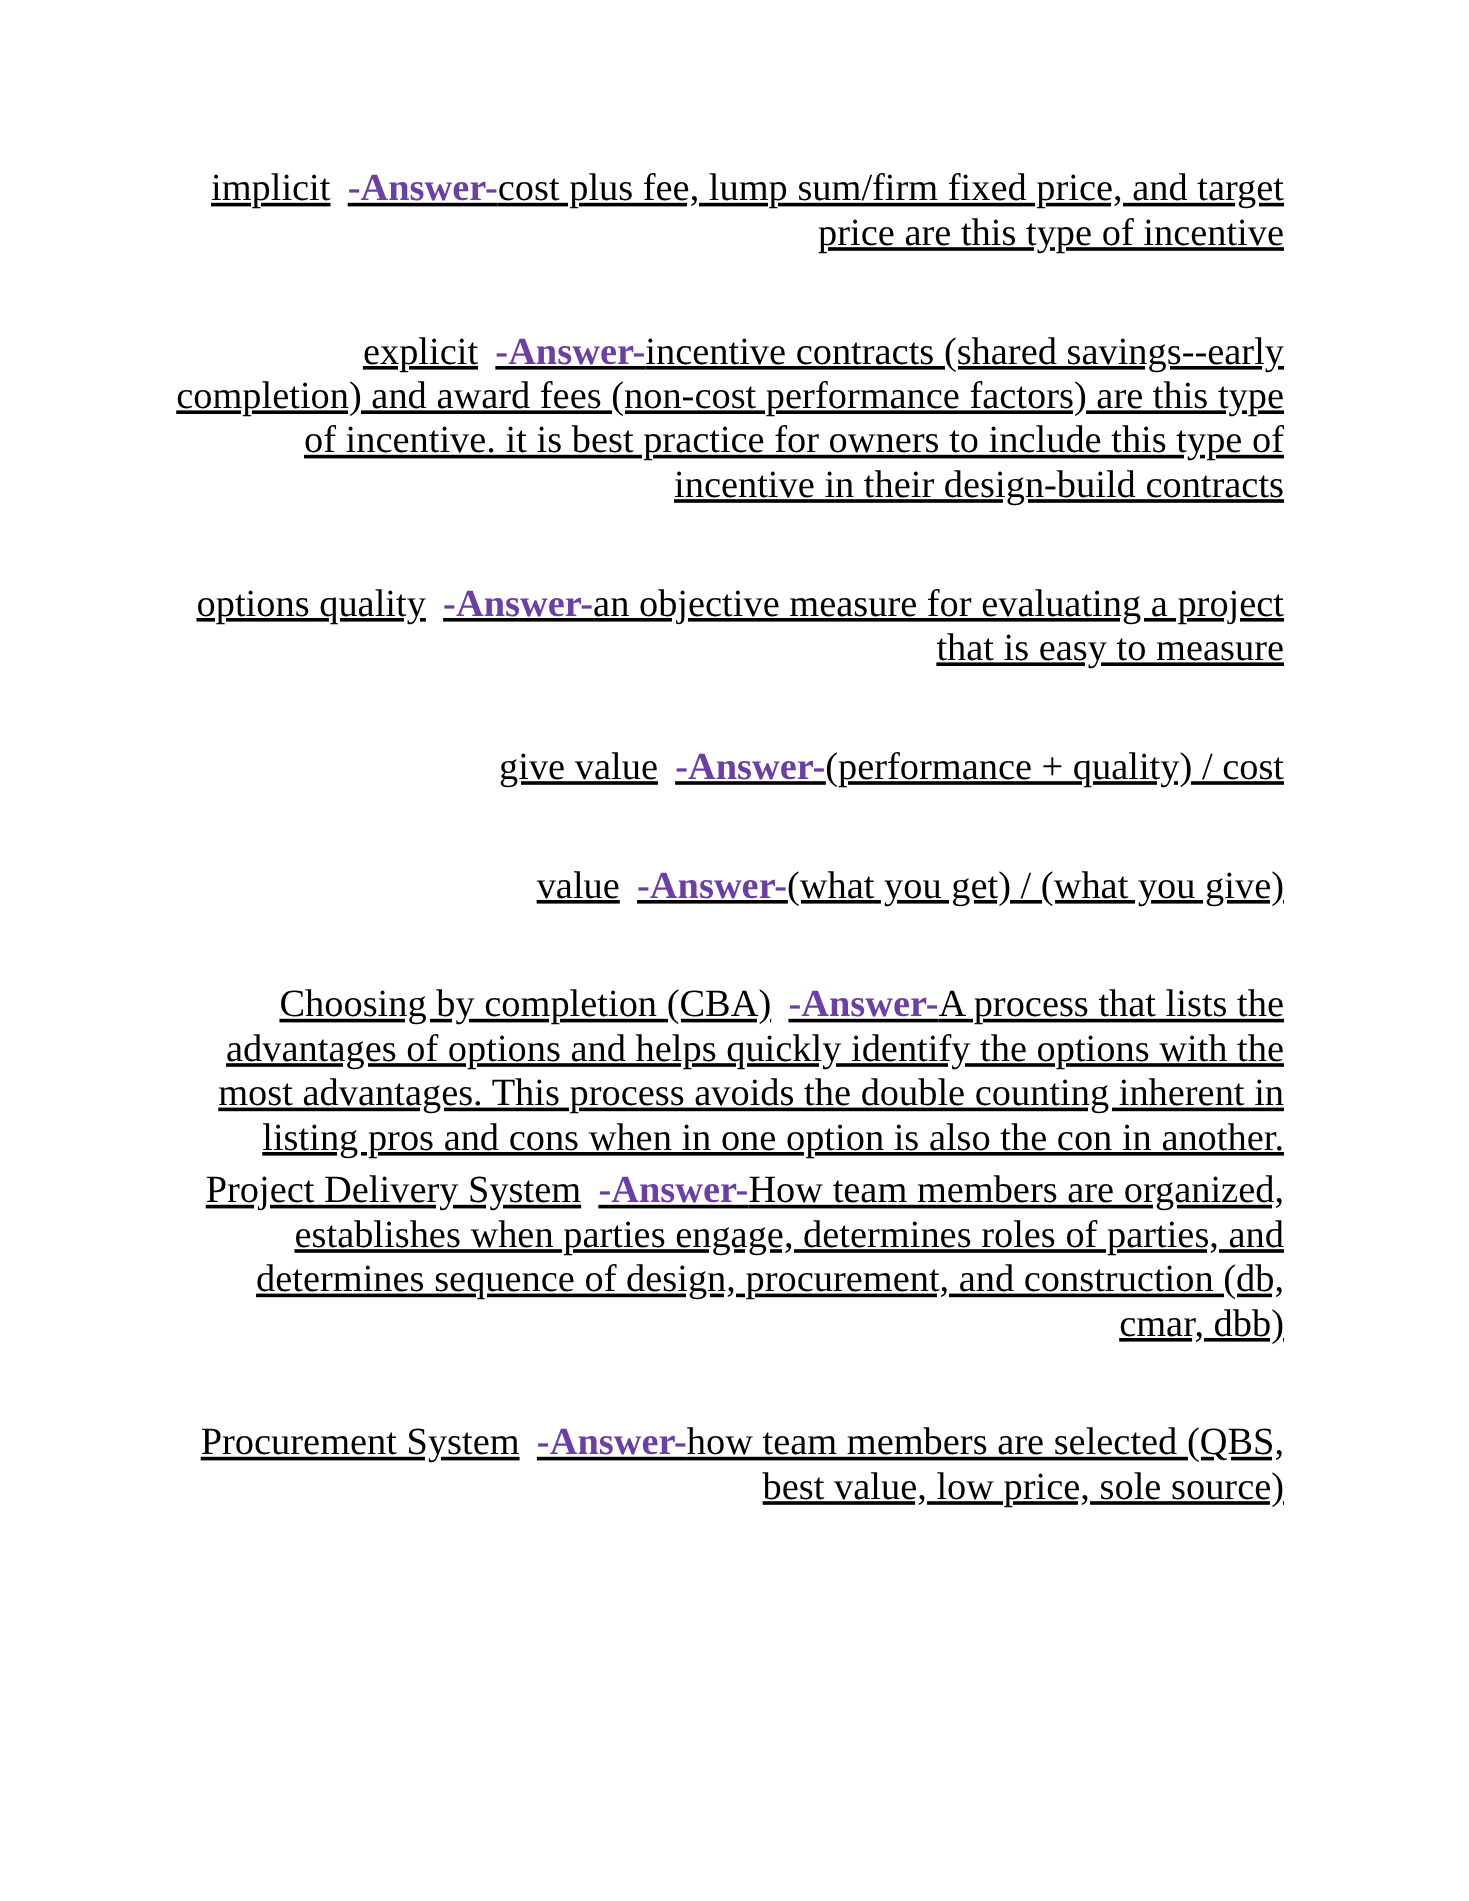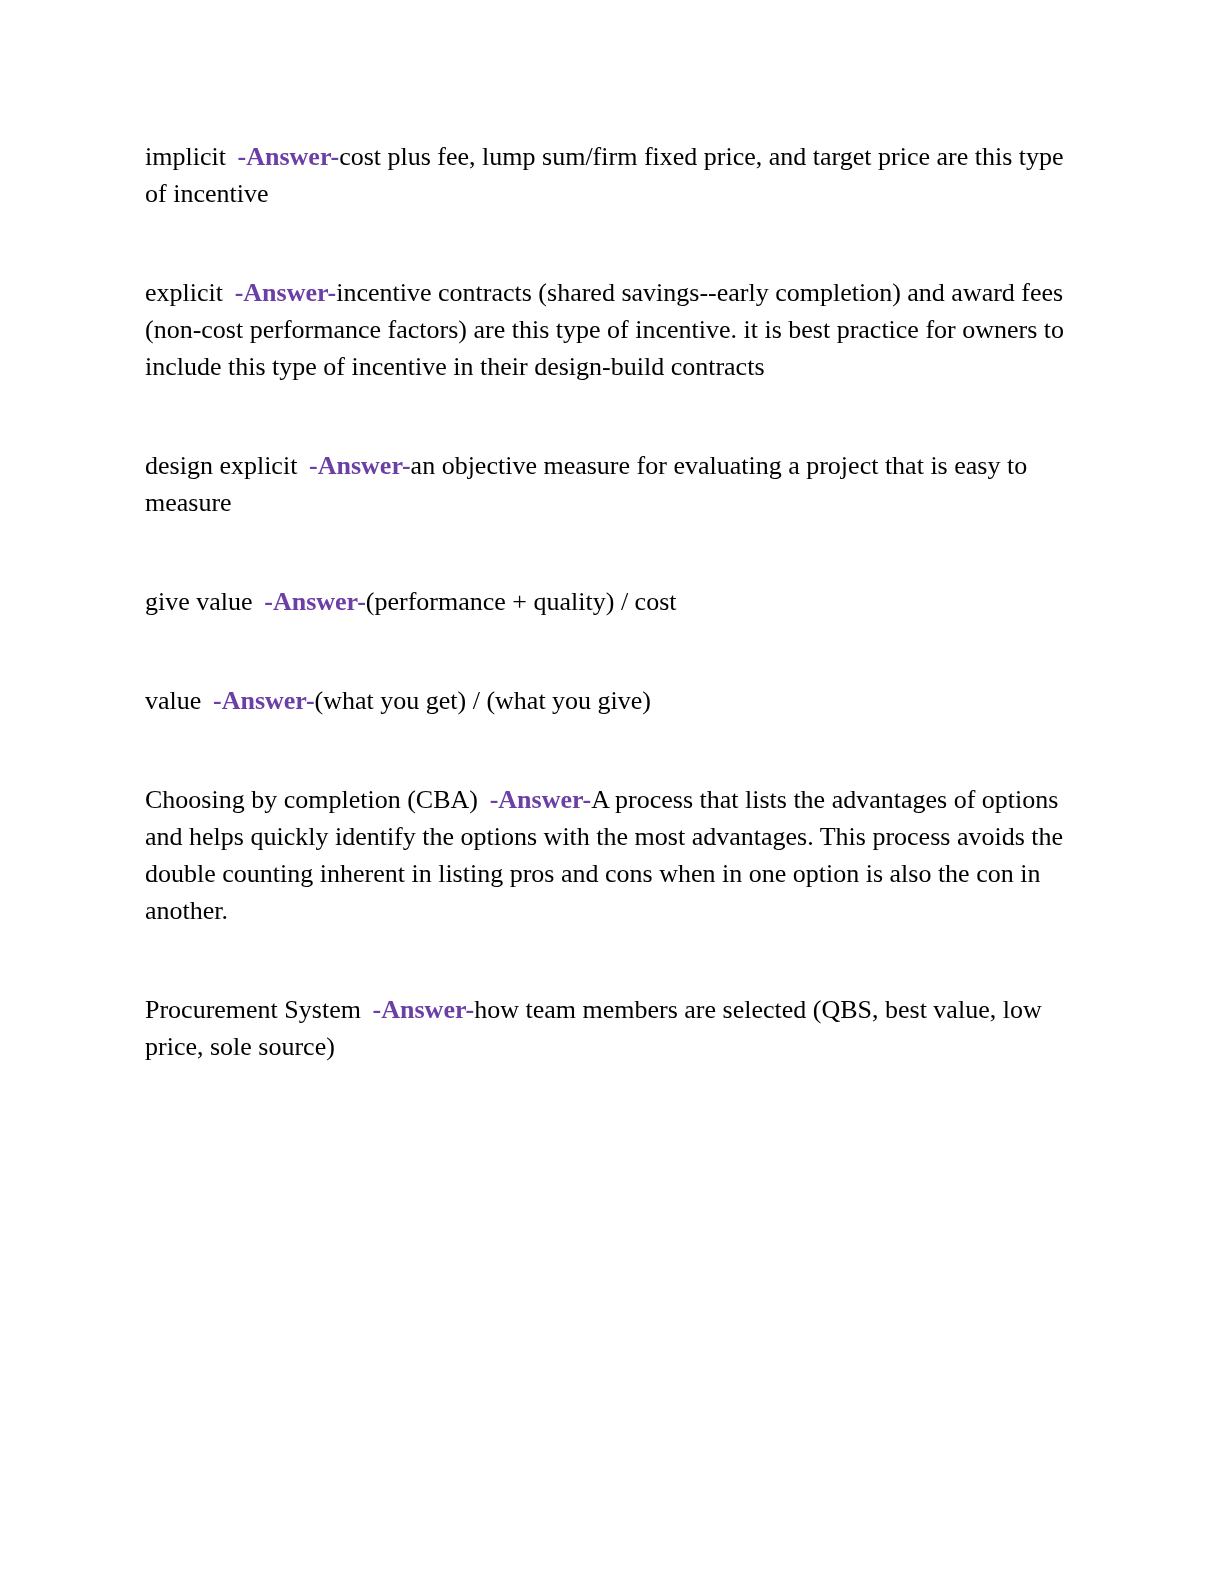--- a/index.html
+++ b/index.html
@@ -19,23 +19,24 @@
     width: 1224px;
     height: 1584px;
     padding: 138px 140px 0 145px;
     background: var(--page-bg, #ffffff);
   }
   .content {
     max-width: 925px;
   }
   .block {
     margin: 0 0 62px 0;
-    font-size: 26px;
+    font-size: 32px;
     line-height: 37px;
-    text-align: left;
+    text-align: right;
+    text-decoration: underline;
   }
   .block.tight-above {
     margin-top: -55px; 
   }
   .term, .definition {
     color: var(--text-color, #000000);
   }
   .answer-label {
     color: var(--answer-color, #7030A0);
     font-weight: bold;
@@ -45,26 +46,27 @@
 </head>
 <body>
 
 <div class="page">
   <div class="content">
 
     <p class="block"><span class="term">implicit</span><span class="answer-label">-Answer-</span><span class="definition">cost plus fee, lump sum/firm fixed price, and target price are this type of incentive</span></p>
 
     <p class="block"><span class="term">explicit</span><span class="answer-label">-Answer-</span><span class="definition">incentive contracts (shared savings--early completion) and award fees (non-cost performance factors) are this type of incentive. it is best practice for owners to include this type of incentive in their design-build contracts</span></p>
 
-    <p class="block"><span class="term">design explicit</span><span class="answer-label">-Answer-</span><span class="definition">an objective measure for evaluating a project that is easy to measure</span></p>
+    <p class="block"><span class="term">options quality</span><span class="answer-label">-Answer-</span><span class="definition">an objective measure for evaluating a project that is easy to measure</span></p>
 
 
     <p class="block"><span class="term">give value</span><span class="answer-label">-Answer-</span><span class="definition">(performance + quality) / cost</span></p>
 
     <p class="block"><span class="term">value</span><span class="answer-label">-Answer-</span><span class="definition">(what you get) / (what you give)</span></p>
 
     <p class="block"><span class="term">Choosing by completion (CBA)</span><span class="answer-label">-Answer-</span><span class="definition">A process that lists the advantages of options and helps quickly identify the options with the most advantages. This process avoids the double counting inherent in listing pros and cons when in one option is also the con in another.</span></p>
 
+    <p class="block tight-above"><span class="term">Project Delivery System</span><span class="answer-label">-Answer-</span><span class="definition">How team members are organized, establishes when parties engage, determines roles of parties, and determines sequence of design, procurement, and construction (db, cmar, dbb)</span></p>
 
     <p class="block"><span class="term">Procurement System</span><span class="answer-label">-Answer-</span><span class="definition">how team members are selected (QBS, best value, low price, sole source)</span></p>
 
   </div>
 </div>
 
 </body></html>

